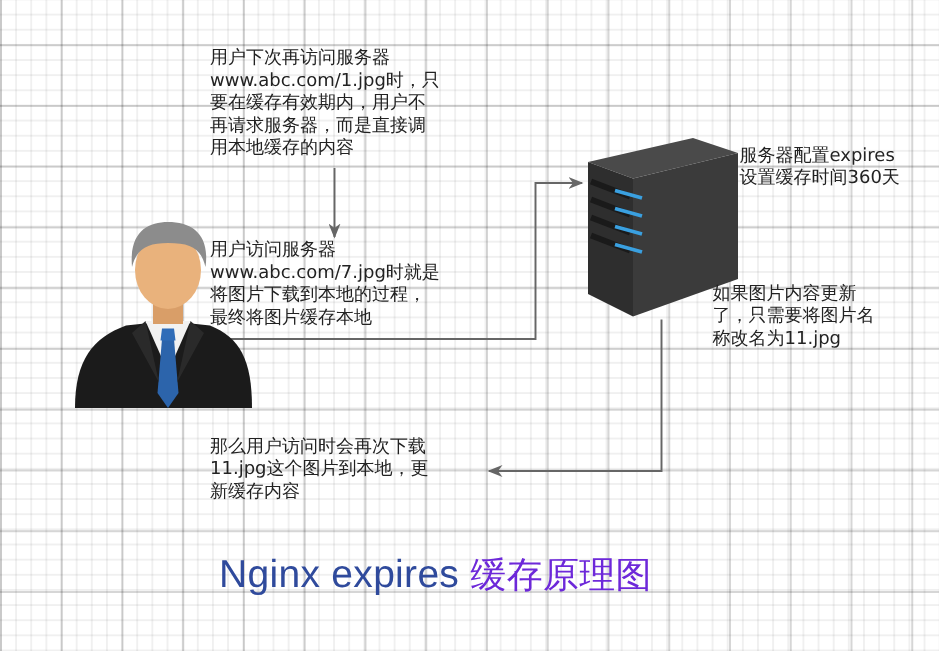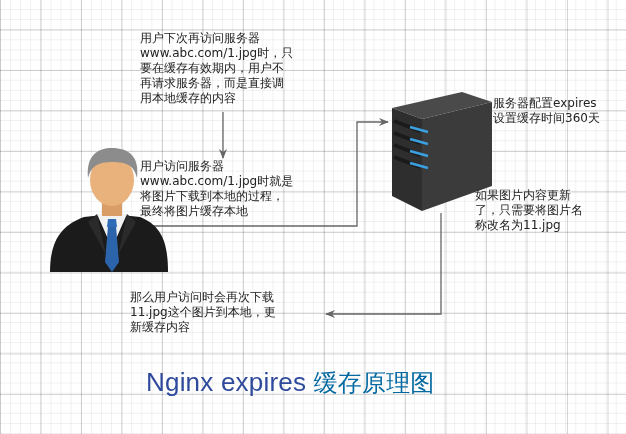--- a/index.html
+++ b/index.html
@@ -17,26 +17,26 @@
   }
   .txt {
     position: absolute; color: #222; font-size: 12px; line-height: 15px;
     text-align: left; white-space: pre;
     font-family: "DejaVu Sans", sans-serif;
   }
   #note-top { left: 140px; top: 31px; width: 180px; }
   #note-mid { left: 140px; top: 159px; width: 200px; }
   #note-server { left: 493px; top: 96px; text-align: left; font-size: 12px; }
   #note-rename { left: 475px; top: 188px; width: 150px; }
-  #note-bottom { left: 130px; top: 290px; width: 195px; }
+  #note-bottom { left: 140px; top: 290px; width: 195px; }
   #title {
     position: absolute; left: 146px; top: 367px; font-size: 26px;
     color: #2f4a9c; font-family: "Liberation Sans", sans-serif; letter-spacing: 0.2px;
   }
-  #title .cn { color: #0369a1; font-family: "DejaVu Sans", sans-serif; font-size: 24px; }
+  #title .cn { color: #6d28d9; font-family: "DejaVu Sans", sans-serif; font-size: 24px; }
   svg.abs { position: absolute; left: 0; top: 0; }
 </style>
 </head>
 <body>
 
 <svg class="abs" width="626" height="434">
   <defs>
     <marker id="ah" markerWidth="10" markerHeight="8" refX="9" refY="4" orient="auto" markerUnits="userSpaceOnUse">
       <path d="M0,0 L10,4 L0,8 L3,4 Z" fill="#666"></path>
     </marker>
@@ -90,21 +90,21 @@
     <path d="M410,163 L428,168" stroke="#3aa0e0" stroke-width="2.5"></path>
   </g>
 </svg>
 
 <div id="note-top" class="txt">用户下次再访问服务器
 www.abc.com/1.jpg时，只
 要在缓存有效期内，用户不
 再请求服务器，而是直接调
 用本地缓存的内容</div>
 <div id="note-mid" class="txt">用户访问服务器
-www.abc.com/1.jpg时就是
+www.abc.com/7.jpg时就是
 将图片下载到本地的过程，
 最终将图片缓存本地</div>
 <div id="note-server" class="txt">服务器配置expires
 设置缓存时间360天</div>
 <div id="note-rename" class="txt">如果图片内容更新
 了，只需要将图片名
 称改名为11.jpg</div>
 <div id="note-bottom" class="txt">那么用户访问时会再次下载
 11.jpg这个图片到本地，更
 新缓存内容</div>

